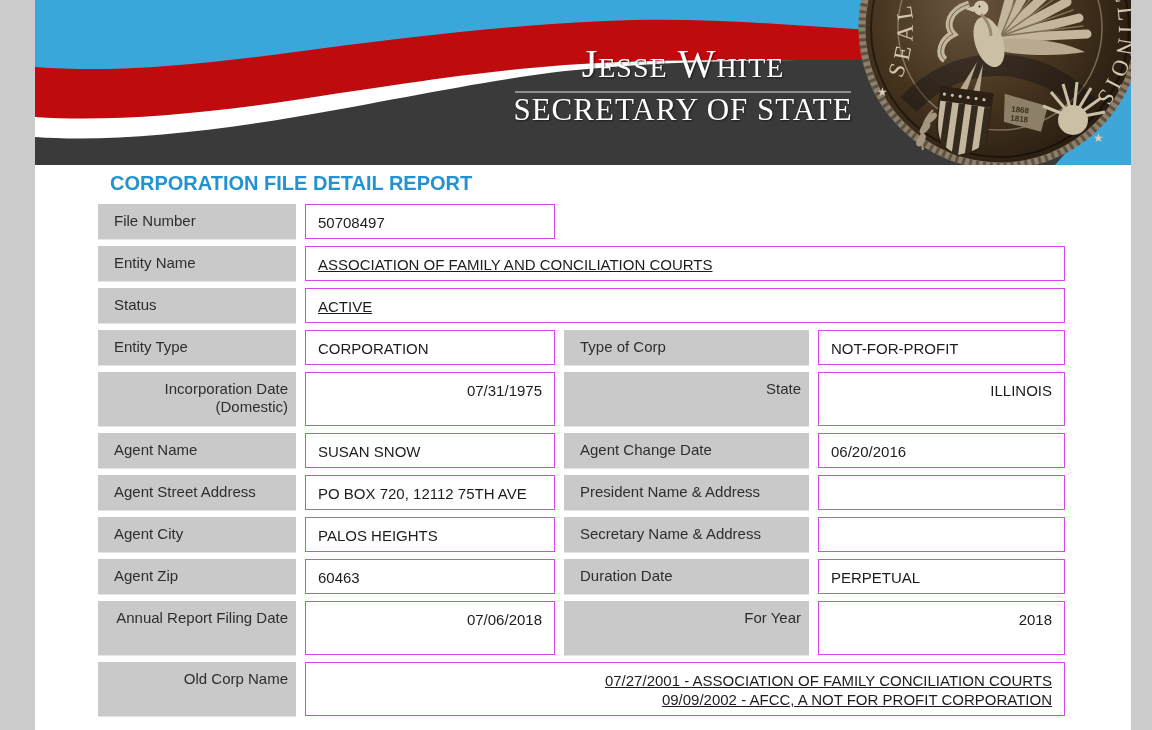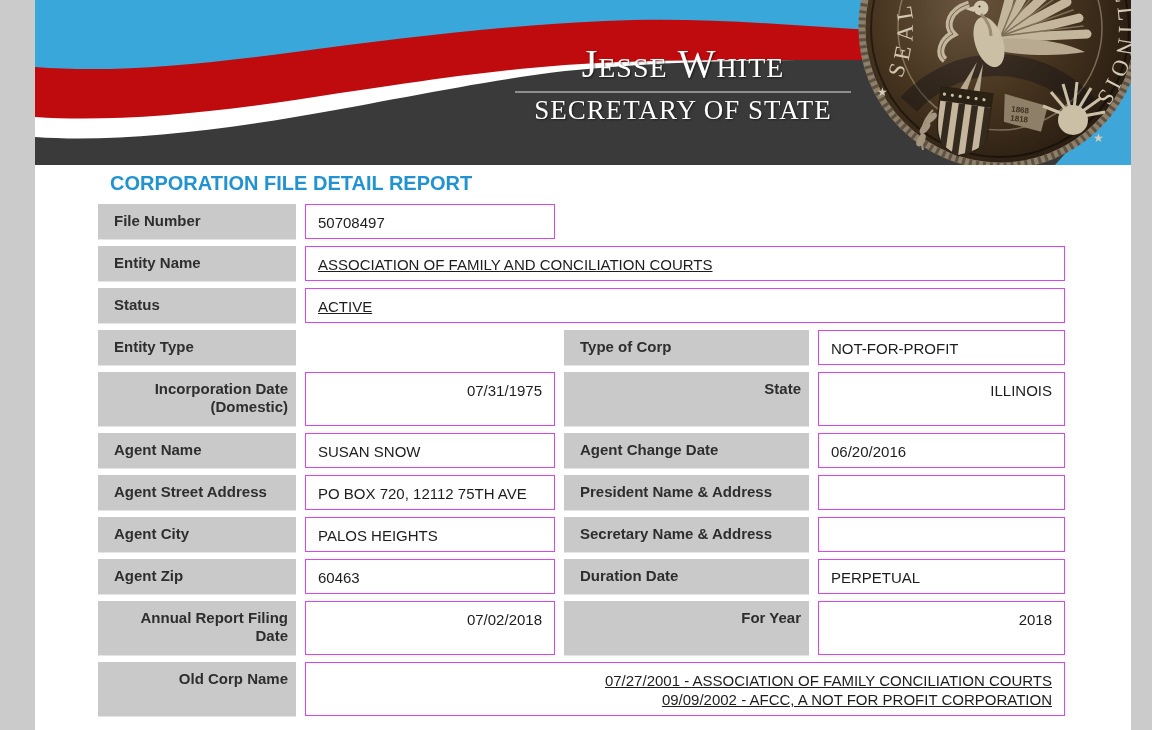--- a/index.html
+++ b/index.html
@@ -28,40 +28,40 @@
   }
   .banner-text .name{
     font-size:40px;line-height:52px;
     font-variant:small-caps;letter-spacing:1px;white-space:nowrap;
   }
   .banner-text .rule{
     border:none;border-top:2px solid #8f8f8f;
     margin:1px 2px 2px 2px;
   }
   .banner-text .office{
-    font-size:27px;line-height:30px;letter-spacing:1px;white-space:nowrap;
+    font-size:31px;line-height:30px;letter-spacing:1px;white-space:nowrap;
   }
   .seal{position:absolute;top:0;right:0;}
   
   .content{padding:4px 0 0 63px;}
   h1.report-title{
     margin:3px 0 10px 12px;
     font-size:20px;line-height:22px;font-weight:bold;
     color:#2293d0;letter-spacing:0;
   }
   .frow{
     display:grid;
     grid-template-columns:198px 250px 245px 247px;
     column-gap:9px;
     margin-bottom:7px;
   }
   .cell{box-sizing:border-box;font-size:15px;line-height:18px;}
   .lbl{
     background:#c9c9c9;
-    font-weight:bold;color:#2e2e2e;
+    font-weight:normal;color:#2e2e2e;
     padding:8px 8px 8px 6px;text-indent:10px;
     min-height:35px;
     box-shadow:0 1px 0 rgba(0,0,0,.10);
   }
   .val{
     background:#ffffff;
     border:1px solid #d946ef;
     color:#1d1d1d;
     padding:8px 12px 4px 12px;
     min-height:35px;line-height:19px;
@@ -218,20 +218,21 @@
         <div class="cell val span3">ASSOCIATION OF FAMILY AND CONCILIATION COURTS</div>
       </div>
 
       <div class="frow">
         <div class="cell lbl">Status</div>
         <div class="cell val span3">ACTIVE</div>
       </div>
 
       <div class="frow">
         <div class="cell lbl">Entity Type</div>
+        <div class="cell val">CORPORATION</div>
         <div class="cell lbl c3">Type of Corp</div>
         <div class="cell val c4">NOT-FOR-PROFIT</div>
       </div>
 
       <div class="frow tall">
         <div class="cell lbl">Incorporation Date (Domestic)</div>
         <div class="cell val">07/31/1975</div>
         <div class="cell lbl c3">State</div>
         <div class="cell val c4">ILLINOIS</div>
       </div>
@@ -259,21 +260,21 @@
 
       <div class="frow">
         <div class="cell lbl">Agent Zip</div>
         <div class="cell val">60463</div>
         <div class="cell lbl c3">Duration Date</div>
         <div class="cell val c4">PERPETUAL</div>
       </div>
 
       <div class="frow tall">
         <div class="cell lbl">Annual Report Filing Date</div>
-        <div class="cell val">07/02/2018</div>
+        <div class="cell val">07/06/2018</div>
         <div class="cell lbl c3">For Year</div>
         <div class="cell val c4">2018</div>
       </div>
 
       <div class="frow tall">
         <div class="cell lbl">Old Corp Name</div>
         <div class="cell val span3">
           <div>07/27/2001 - ASSOCIATION OF FAMILY CONCILIATION COURTS</div>
           <div>09/09/2002 - AFCC, A NOT FOR PROFIT CORPORATION</div>
         </div>

